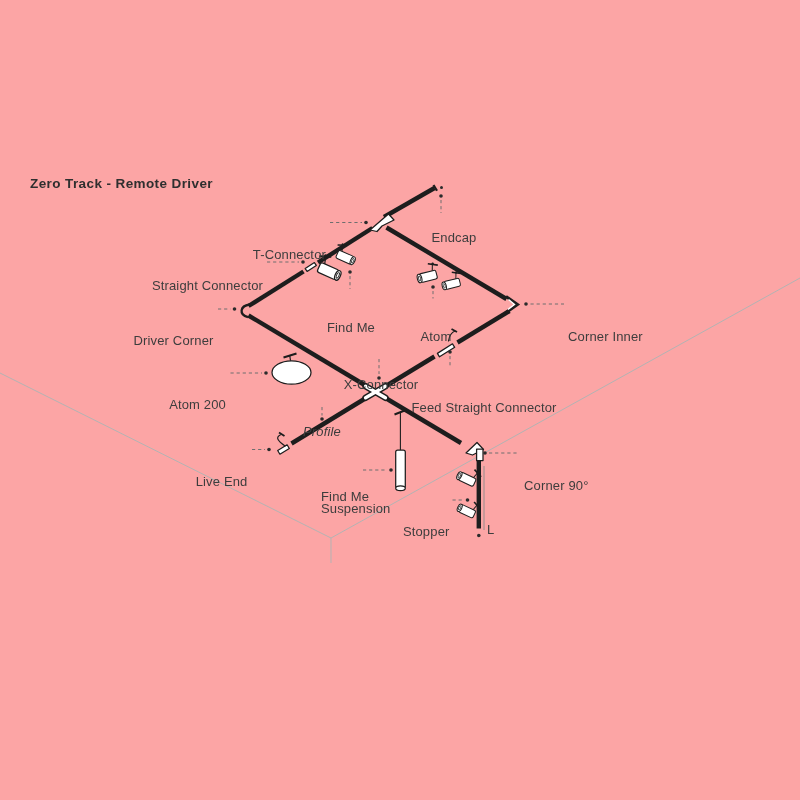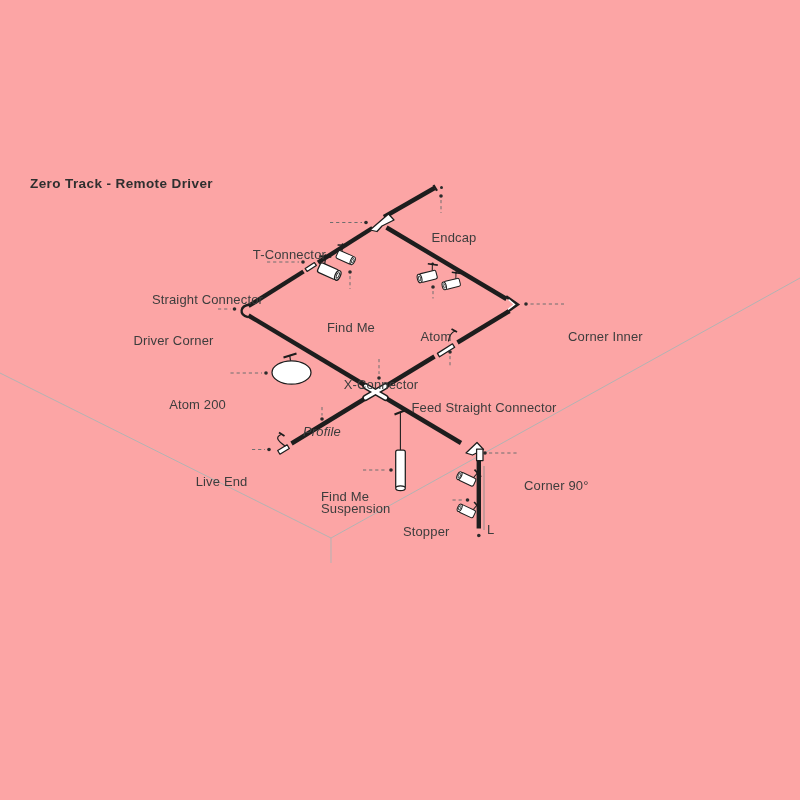--- a/index.html
+++ b/index.html
@@ -165,21 +165,21 @@
         <line class="leader" x1="489" y1="453" x2="519" y2="453"></line>
       <line class="leader" x1="452.5" y1="500" x2="463.5" y2="500"></line>
         <circle class="dot" cx="467.5" cy="500" r="1.8"></circle>
     </g>
   </svg>
 
   <div class="title">Zero Track - Remote Driver</div>
 
   <div class="lbl anchor-r" style="left:326px;top:222.5px;">T-Connector</div>
   <div class="lbl anchor-l" style="left:431.5px;top:206px;">Endcap</div>
-  <div class="lbl anchor-r" style="left:263px;top:268px;">Straight Connector</div>
+  <div class="lbl anchor-r" style="left:263px;top:254px;">Straight Connector</div>
   <div class="lbl anchor-c" style="left:351px;top:296px;">Find Me</div>
   <div class="lbl anchor-c" style="left:436px;top:305px;">Atom</div>
   <div class="lbl anchor-l" style="left:568px;top:304.5px;">Corner Inner</div>
   <div class="lbl anchor-r" style="left:213.5px;top:309px;">Driver Corner</div>
   <div class="lbl anchor-r" style="left:226px;top:373px;">Atom 200</div>
   <div class="lbl anchor-c" style="left:381px;top:353px;">X-Connector</div>
   <div class="lbl anchor-c" style="left:484px;top:375.5px;">Feed Straight Connector</div>
   <div class="lbl anchor-c" style="left:322px;top:400px;font-style:italic;">Profile</div>
   <div class="lbl anchor-r" style="left:247.5px;top:449.5px;">Live End</div>
   <div class="lbl anchor-l" style="left:321px;top:470px;">

